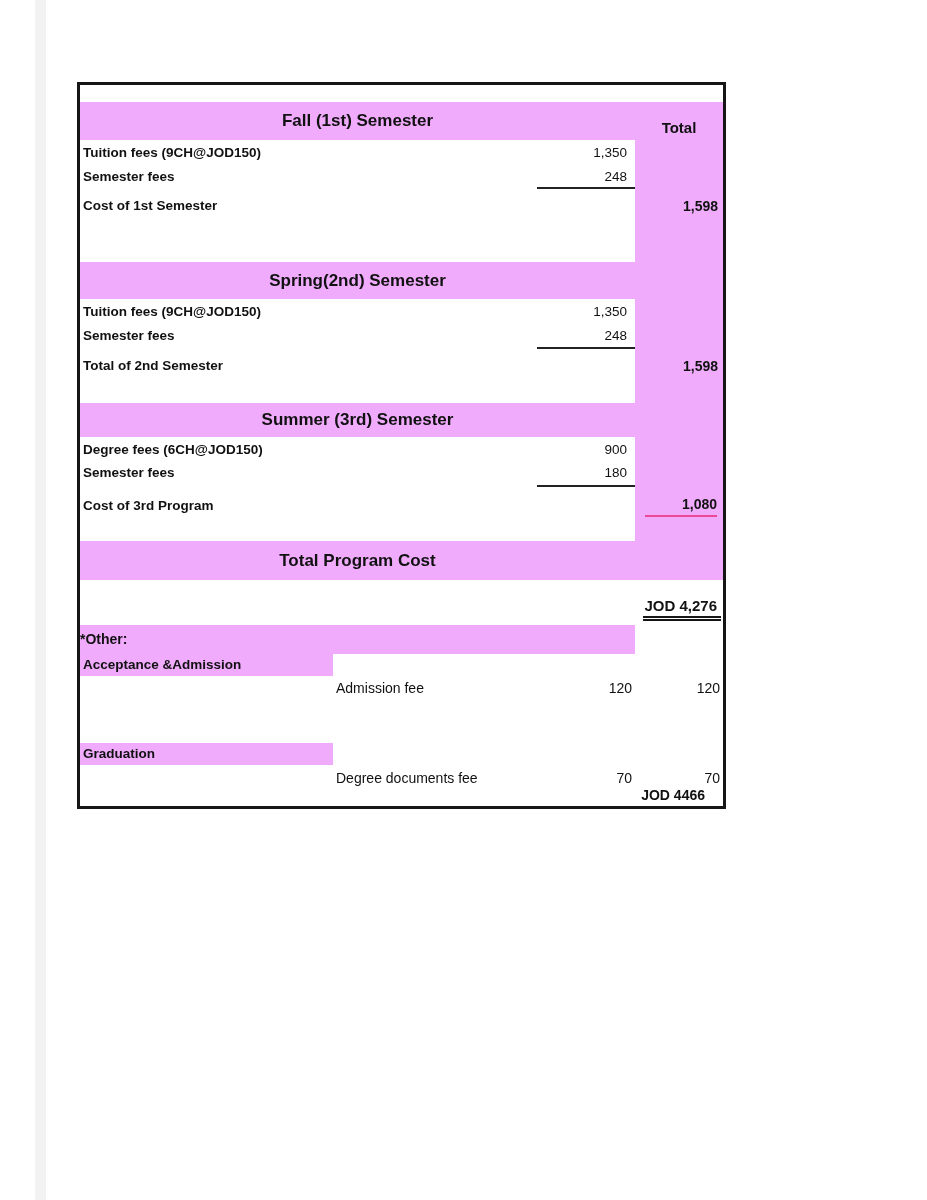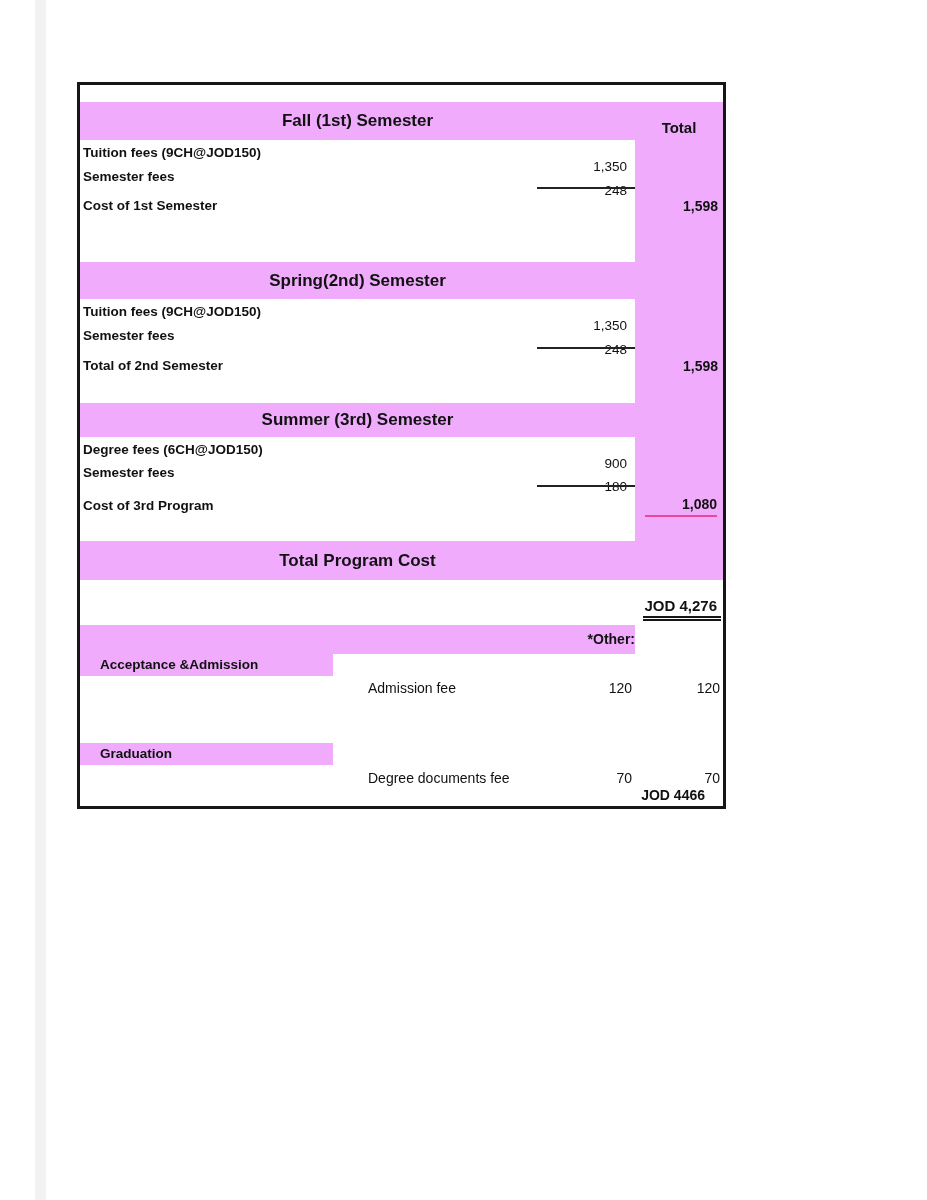--- a/index.html
+++ b/index.html
@@ -8,37 +8,37 @@
   .abs{position:absolute;}
   .gutter{left:35px;top:0;width:11px;height:1200px;background:#f2f2f2;}
   .tbl{left:77px;top:82px;width:649px;height:727px;border:3px solid #161616;
        background:#ffffff;box-sizing:border-box;}
   .band{background:#f0abfc;}
   .sec-hdr{left:0;width:555px;text-align:center;font-weight:bold;font-size:17px;
            white-space:nowrap;overflow:hidden;}
   .total-hdr{left:555px;top:31px;width:88px;height:24px;line-height:24px;text-align:center;
              font-weight:bold;font-size:15px;}
   .lbl{left:3px;height:24px;line-height:24px;font-weight:bold;font-size:13.5px;white-space:nowrap;}
-  .amt{right:96px;height:24px;line-height:24px;font-size:13.5px;text-align:left;white-space:nowrap;margin-top:14px;}
+  .amt{right:96px;height:24px;line-height:24px;font-size:13.5px;text-align:left;white-space:nowrap;}
   .subval{right:5px;height:24px;line-height:24px;font-weight:bold;font-size:14px;
           text-align:right;white-space:nowrap;}
   .sumline{left:457px;width:98px;height:0;border-top:2px solid #222;}
   .subval-u{right:6px;top:409px;width:72px;height:21px;line-height:21px;font-weight:bold;
             font-size:14px;text-align:right;border-bottom:2px solid #ec4899;white-space:nowrap;}
   .tpc-band{left:0;top:456px;width:643px;height:39px;}
   .tpc-lbl{left:0;top:456px;width:555px;height:39px;line-height:39px;text-align:center;
            font-weight:bold;font-size:17px;}
   .tpc-val{right:2px;top:462px;width:78px;height:28px;line-height:26px;font-weight:bold;
            font-size:15px;text-align:right;padding-right:4px;box-sizing:border-box;
            border-bottom:5px double #161616;white-space:nowrap;margin-top:46px;}
   .other-hdr{left:0;top:540px;width:555px;height:29px;line-height:29px;font-weight:bold;
-             font-size:14px;padding-left:21px;box-sizing:border-box;text-align:right;}
+             font-size:14px;padding-left:0;box-sizing:border-box;}
   .grp{width:253px;height:22px;line-height:22px;font-weight:bold;font-size:13.5px;
-       padding-left:20px;box-sizing:border-box;white-space:nowrap;left:0;}
-  .item-lbl{left:256px;height:24px;line-height:24px;font-size:14px;white-space:nowrap;margin-left:32px;}
+       padding-left:3px;box-sizing:border-box;white-space:nowrap;left:0;}
+  .item-lbl{left:256px;height:24px;line-height:24px;font-size:14px;white-space:nowrap;}
   .item-amt{right:91px;height:24px;line-height:24px;font-size:14px;text-align:right;white-space:nowrap;}
   .item-tot{right:3px;height:24px;line-height:24px;font-size:14px;text-align:right;white-space:nowrap;}
   .grand{right:18px;top:700px;height:20px;line-height:20px;font-weight:bold;font-size:14px;
          text-align:right;white-space:nowrap;}
 </style>
 </head>
 <body>
 
 <div class="page">
 

